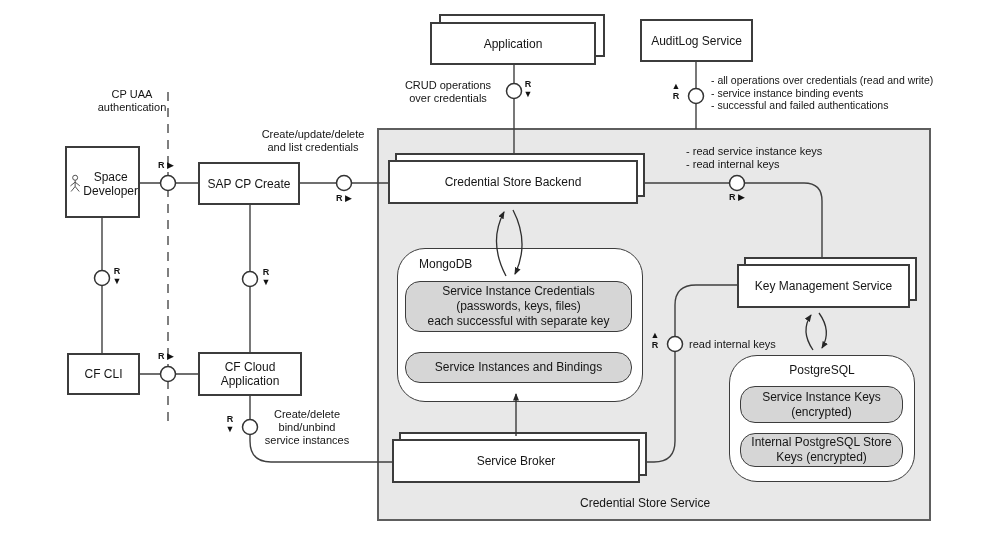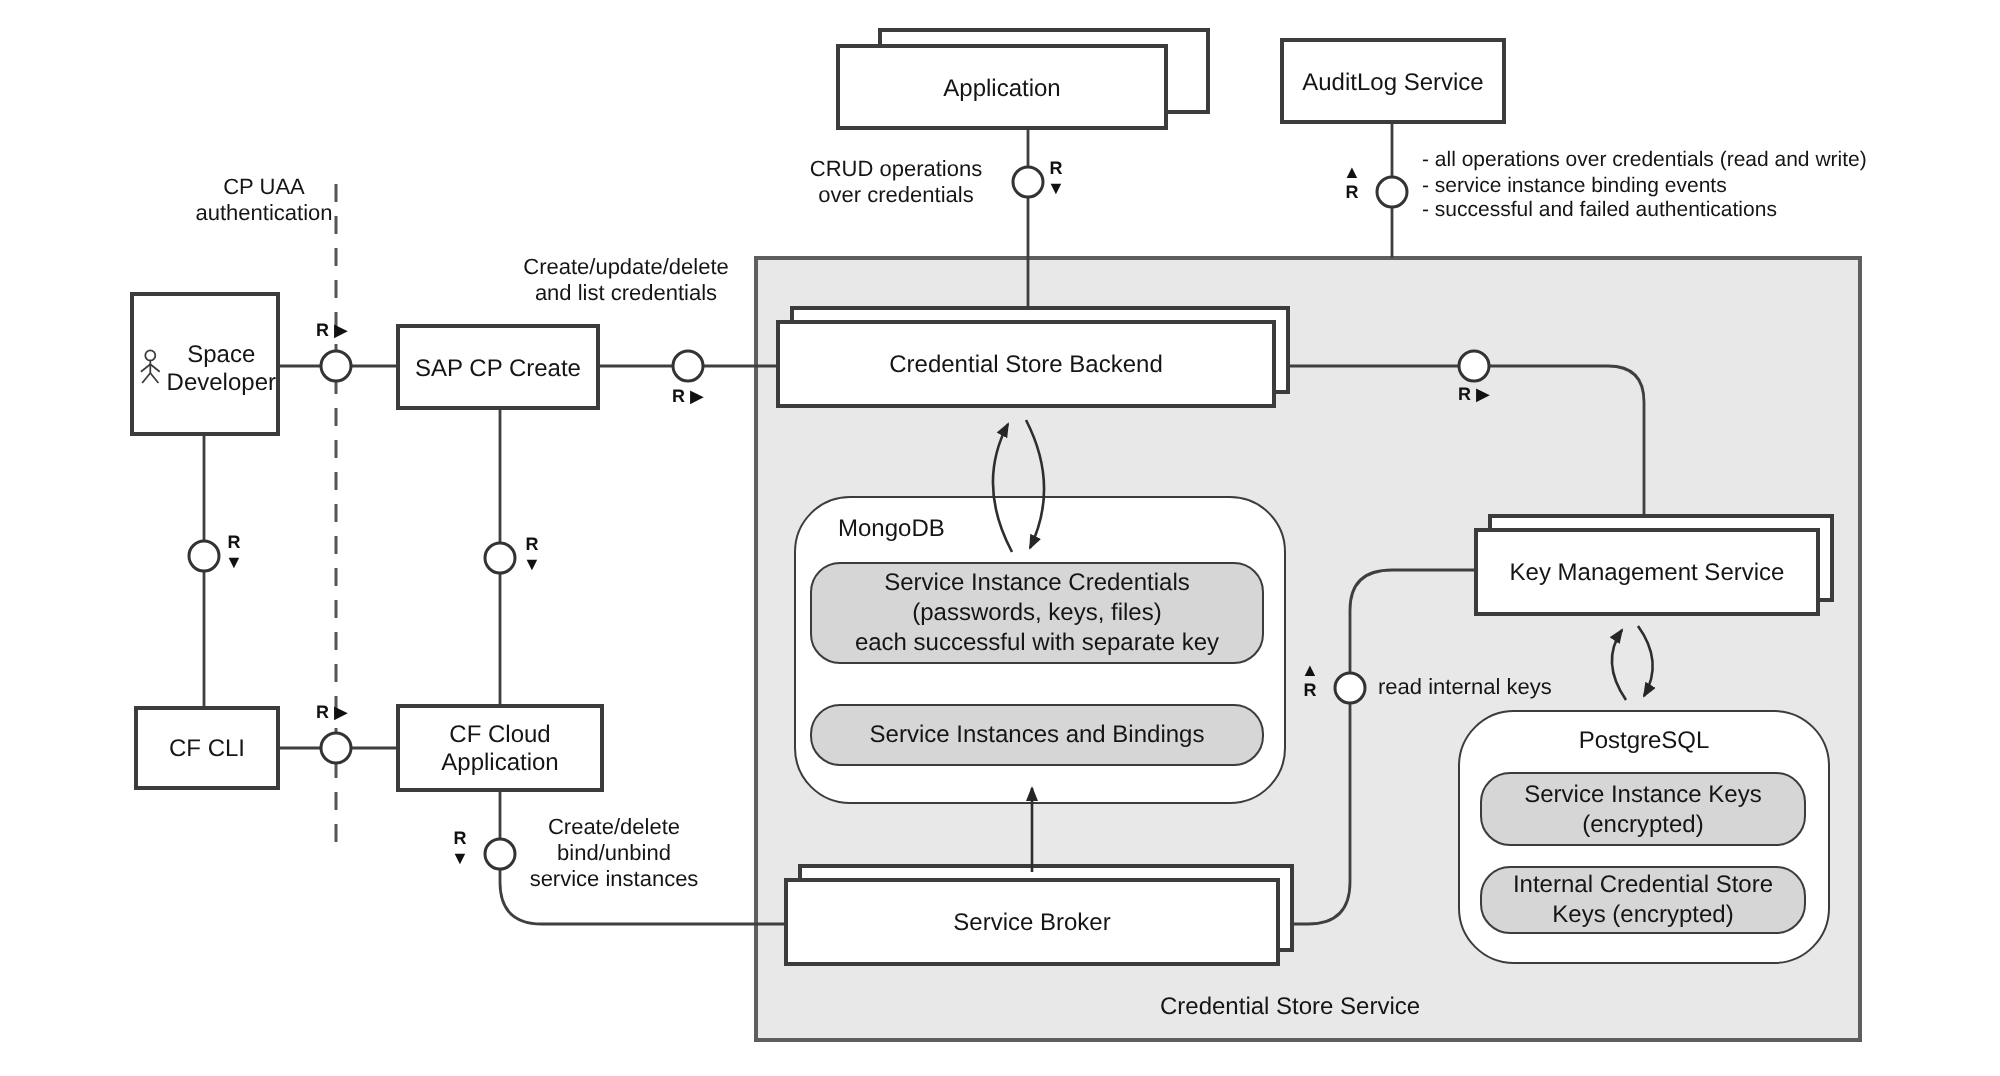--- a/index.html
+++ b/index.html
@@ -68,21 +68,21 @@
       <circle cx="514" cy="91" r="7.5"></circle>
       <circle cx="696" cy="96" r="7.5"></circle>
       <circle cx="737" cy="183" r="7.5"></circle>
       <circle cx="675" cy="344" r="7.5"></circle>
       <circle cx="250" cy="427" r="7.5"></circle>
     </g>
   </svg>
 
   <div>
     <div class="stack-back" style="left:439px;top:14px;width:166px;height:43px;"></div>
-    <div class="box" style="left:418px;top:22px;width:166px;height:43px;">
+    <div class="box" style="left:430px;top:22px;width:166px;height:43px;">
       <span class="node-title">Application</span>
     </div>
   </div>
 
   <div class="box" style="left:640px;top:19px;width:113px;height:43px;">
     <span class="node-title">AuditLog Service</span>
   </div>
 
   <div class="box" style="left:65px;top:146px;width:75px;height:72px;padding-top:4px;">
     <svg width="26" height="30" viewBox="0 0 26 30">
@@ -135,21 +135,21 @@
     </div>
   </div>
 
   <div class="rounded" style="left:729px;top:355px;width:186px;height:127px;"></div>
   <span class="sub-title center" style="left:729px;top:363px;width:186px;display:inline-block;text-align:center;">PostgreSQL</span>
   <div class="pill ml" style="left:740px;top:386px;width:163px;height:37px;">
     <span>Service Instance Keys
 (encrypted)</span>
   </div>
   <div class="pill ml" style="left:740px;top:433px;width:163px;height:34px;">
-    <span>Internal Credential Store
+    <span>Internal PostgreSQL Store
 Keys (encrypted)</span>
   </div>
 
   <div>
     <div class="stack-back" style="left:399px;top:432px;width:248px;height:44px;"></div>
     <div class="box" style="left:392px;top:439px;width:248px;height:44px;">
       <span class="node-title">Service Broker</span>
     </div>
   </div>
 
@@ -157,20 +157,22 @@
 
   <div class="lbl ml center" style="left:72px;top:88px;width:120px;">CP UAA
 authentication</div>
   <div class="lbl ml center" style="left:243px;top:128px;width:140px;line-height:12.5px;">Create/update/delete
 and list credentials</div>
   <div class="lbl ml center" style="left:392px;top:79px;width:112px;line-height:12.5px;">CRUD operations
 over credentials</div>
   <div class="lbl ml" style="left:711px;top:74px;line-height:12.5px;font-size:10.5px;">- all operations over credentials (read and write)
 - service instance binding events
 - successful and failed authentications</div>
+  <div class="lbl ml" style="left:686px;top:145px;">- read service instance keys
+- read internal keys</div>
   <div class="lbl" style="left:689px;top:338px;">read internal keys</div>
   <div class="lbl ml center" style="left:247px;top:408px;width:120px;">Create/delete
 bind/unbind
 service instances</div>
 
   <div class="port-label" style="left:146px;top:160px;width:40px;">R ▶</div>
   <div class="port-label" style="left:146px;top:351px;width:40px;">R ▶</div>
   <div class="port-label" style="left:324px;top:193px;width:40px;">R ▶</div>
   <div class="port-label" style="left:717px;top:192px;width:40px;">R ▶</div>
   <div class="port-label" style="left:519px;top:79px;width:18px;">R

